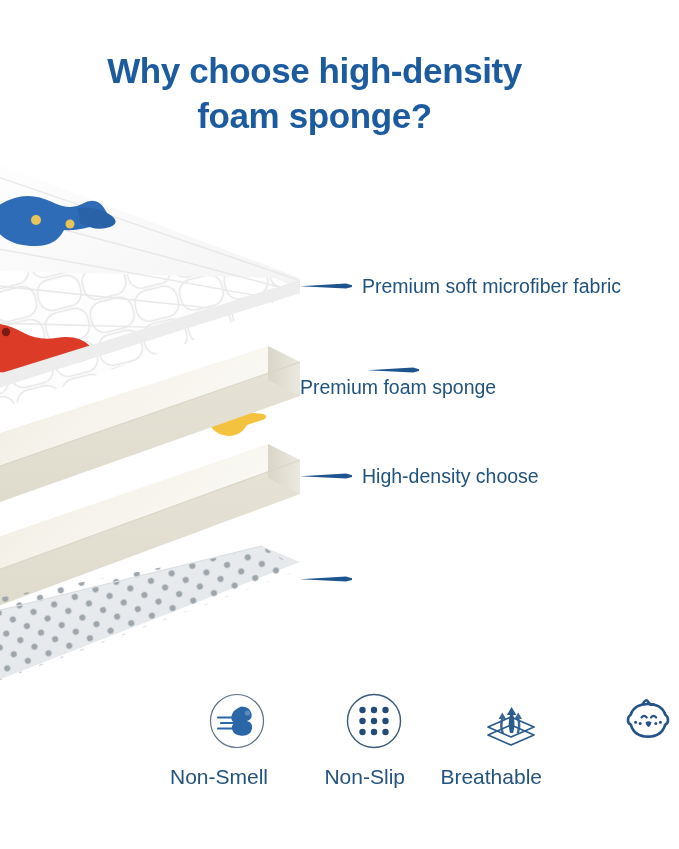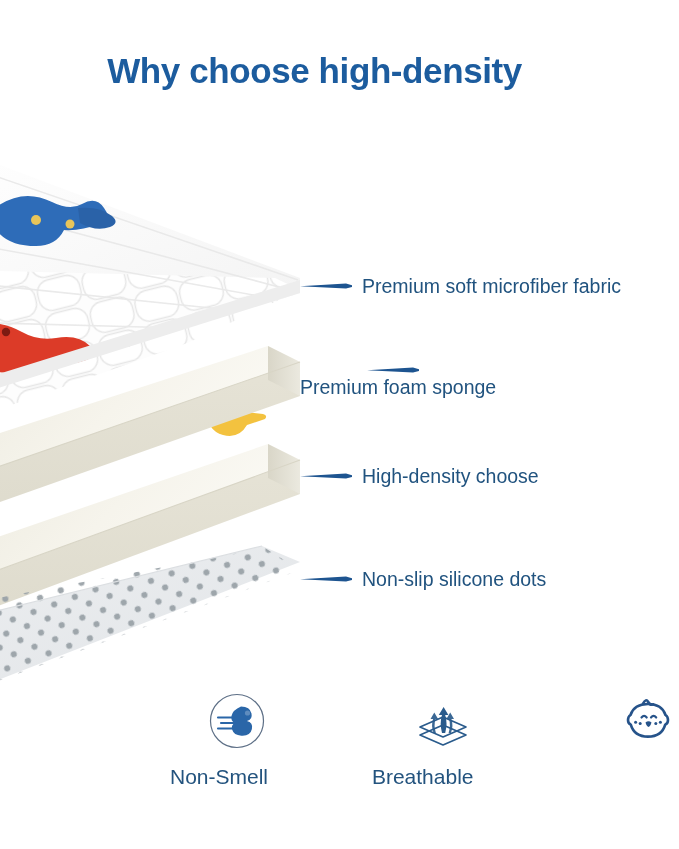--- a/index.html
+++ b/index.html
@@ -99,20 +99,21 @@
     font-size: 21px;
     line-height: 26px;
     white-space: nowrap;
   }
 </style>
 </head>
 <body>
 
 <div id="title-block">
   <div class="title-line">Why choose high-density</div>
+  <div class="title-line">foam sponge?</div>
 </div>
 
 <div id="illustration">
   <svg width="340" height="545" viewBox="0 0 340 545" xmlns="http://www.w3.org/2000/svg">
     <defs>
       <linearGradient id="gFoamTop" x1="0" y1="0" x2="1" y2="0.4">
         <stop offset="0" stop-color="#eceade"></stop>
         <stop offset="0.55" stop-color="#f6f4ec"></stop>
         <stop offset="1" stop-color="#fbfaf5"></stop>
       </linearGradient>
@@ -238,41 +239,59 @@
   </span>
   <span class="callout-label">High-density choose</span>
 </div>
 
 <div class="callout" id="callout-3" style="left:300px; top:566px;">
   <span class="leader">
     <svg width="52" height="8" viewBox="0 0 52 8">
         <polygon points="0,4.2 46,1.4 52,3.2 52,5.0 46,6.6" fill="#1d5490"></polygon>
       </svg>
   </span>
-  <span class="callout-label">Non-slip silicone dots</span>
 </div>
 
 <div id="features">
 
   <div class="feature">
     <span class="feature-icon">
       <svg width="58" height="58" viewBox="0 0 58 58">
         <circle cx="29" cy="29" r="26.5" fill="none" stroke="#5d6f86" stroke-width="1.2"></circle>
         <path d="M33,14.5 q9,0 10.5,7 q1.3,6.2 -4.6,7.6 q6.4,1.6 5,8 q-1.6,7.2 -10.6,6.6 q-7.6,-0.5 -9.2,-6.2 q-1.2,-4.4 2.6,-6.6 q-4.2,-2.2 -3.2,-7 q1.2,-5.9 9.5,-9.4 z" fill="#2a66a8"></path>
         <circle cx="39.5" cy="21" r="2.6" fill="#ffffff" opacity="0.25"></circle>
         <g stroke="#2a66a8" stroke-width="2.1" stroke-linecap="round">
           <path d="M10,25.5 L25,25.5"></path>
           <path d="M13,31 L27,31"></path>
           <path d="M10,36.5 L24,36.5"></path>
         </g>
       </svg>
     </span>
     <span class="feature-label">Non-Smell</span>
   </div>
 
+  <div class="feature">
+    <span class="feature-icon">
+      <svg width="58" height="58" viewBox="0 0 58 58">
+        <circle cx="29" cy="29" r="26.5" fill="none" stroke="#3b5a7d" stroke-width="1.4"></circle>
+        <g fill="#234b77">
+          <circle cx="17.5" cy="18" r="3.2"></circle>
+            <circle cx="29" cy="18" r="3.2"></circle>
+            <circle cx="40.5" cy="18" r="3.2"></circle>
+          <circle cx="17.5" cy="29" r="3.2"></circle>
+            <circle cx="29" cy="29" r="3.2"></circle>
+            <circle cx="40.5" cy="29" r="3.2"></circle>
+          <circle cx="17.5" cy="40" r="3.2"></circle>
+            <circle cx="29" cy="40" r="3.2"></circle>
+            <circle cx="40.5" cy="40" r="3.2"></circle>
+        </g>
+      </svg>
+    </span>
+    <span class="feature-label">Non-Slip</span>
+  </div>
 
   <div class="feature">
     <span class="feature-icon">
       <svg width="60" height="60" viewBox="0 0 60 60">
         <g fill="none" stroke="#2a5b8c" stroke-width="1.7" stroke-linejoin="round">
           <polygon points="30,34 53,44 30,54 7,44"></polygon>
           <polygon points="30,26 53,36 30,46 7,36"></polygon>
         </g>
         <g fill="#2a5b8c">
           <path d="M29,42 q-2.6,-10 0,-18 l-3.2,0 l4.8,-8 l4.8,8 l-3.2,0 q2.6,8 0,18 z"></path>

